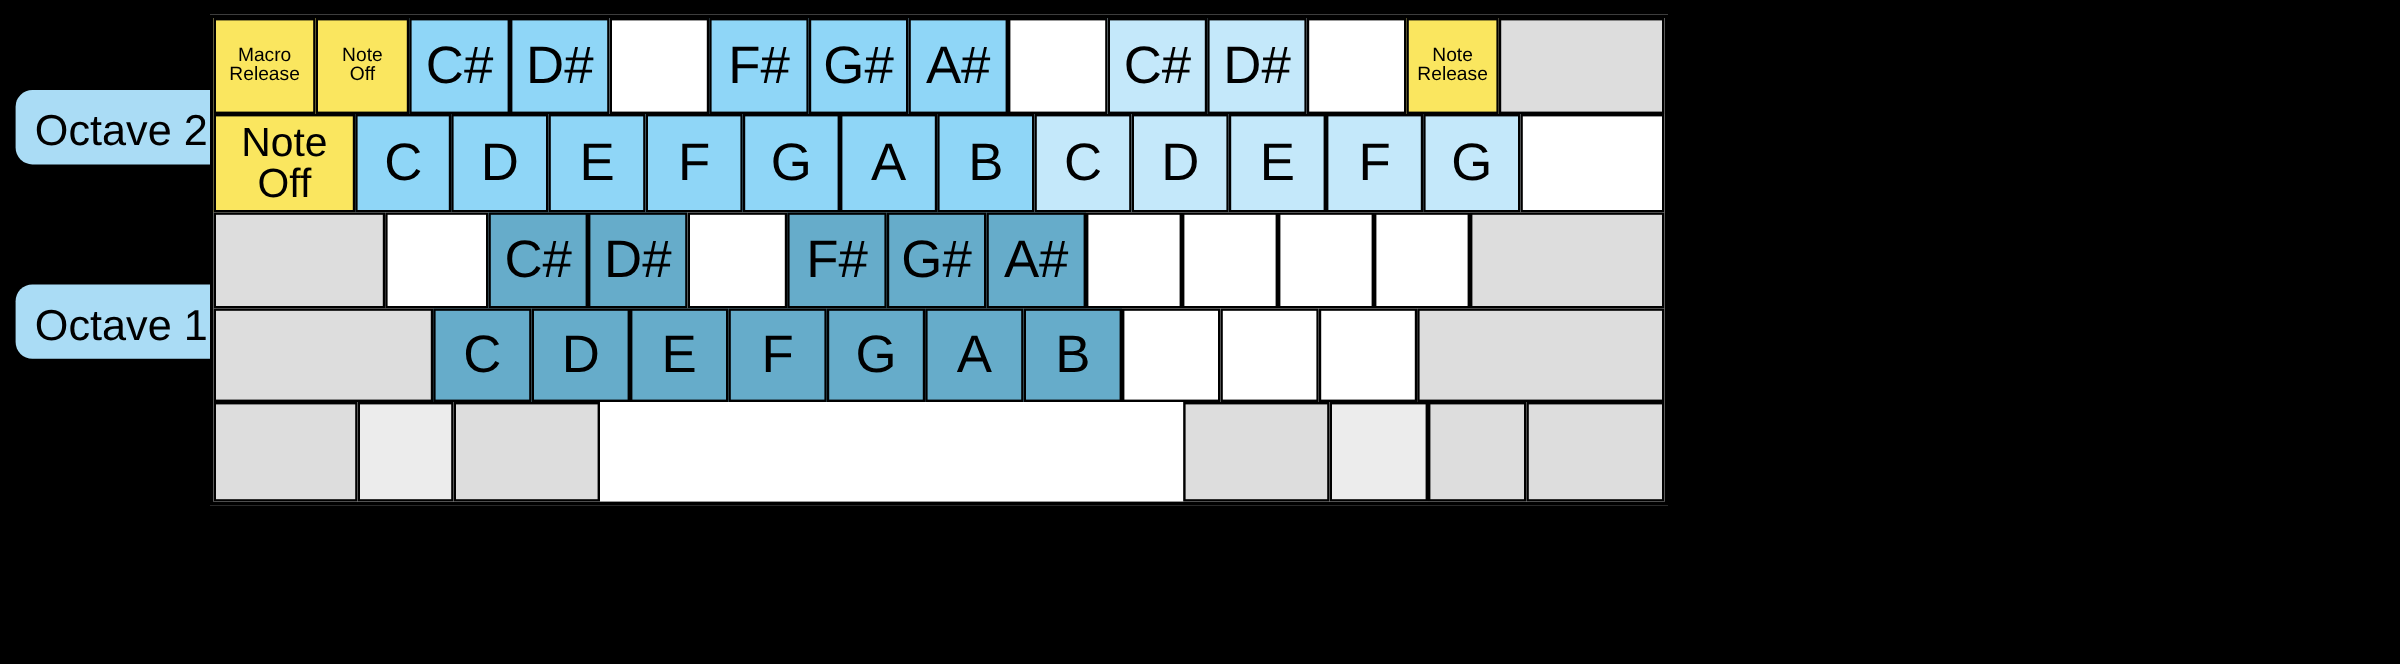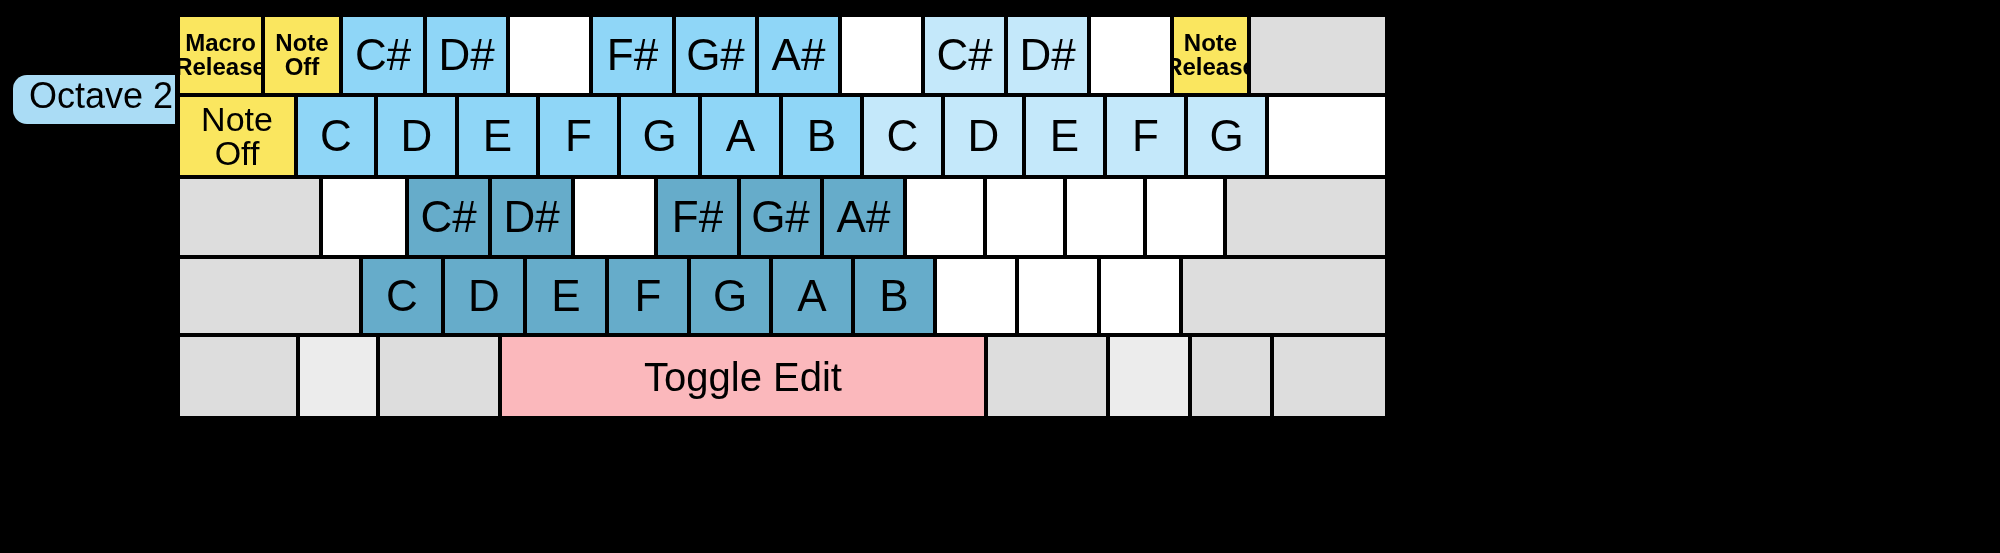--- a/index.html
+++ b/index.html
@@ -33,42 +33,43 @@
   .f-grey2  {background:#ececec;}
   .f-yellow {background:#fae65f;}
   .f-sky    {background:#8fd6f7;}
   .f-lightblue{background:#c4e8fa;}
   .f-steel  {background:#66acca;}
   .f-pink   {background:#fbb8bc;}
 
   
   .t-big  {font-size:44px;}
   .t-mid  {font-size:34px;}
-  .t-small{font-size:24px;font-weight:bold;}
+  .t-small{font-size:16px;}
   .t-toggle{font-size:40px;}
 
   
   .pill{
     position:absolute;
     background:#aadcf5;
     border-radius:14px;
-    padding:0 16px 7px 16px;
+    padding:13px 16px 7px 16px;
     font-size:36px;color:#000;white-space:nowrap;
     display:flex;align-items:center;justify-content:center;
   }
   #oct2{left:13px;top:75px;}
   #oct1{left:13px;top:237px;}
   #oct3{left:1412px;top:75px;}
 </style>
 </head>
 <body>
 
 <div id="stage">
 
   <div class="pill" id="oct2">Octave 2</div>
+  <div class="pill" id="oct1">Octave 1</div>
 
   <div class="kbd" id="keyboard">
       <div class="krow" style="top: 0px; height: 80px; width: 100%;">
         <div class="key f-yellow t-small" style="left: 0px; width: 85px; height: 80px;">
           <span class="lbl">Macro
 Release</span>
         </div>
         <div class="key f-yellow t-small" style="left: 85px; width: 78px; height: 80px;">
           <span class="lbl">Note
 Off</span>
@@ -238,23 +239,20 @@
       <div class="krow" style="top: 320px; height: 83px; width: 100%;">
         <div class="key f-grey t-big" style="left: 0px; width: 120px; height: 83px;">
           <span class="lbl"></span>
         </div>
         <div class="key f-grey2 t-big" style="left: 120px; width: 80px; height: 83px;">
           <span class="lbl"></span>
         </div>
         <div class="key f-grey t-big" style="left: 200px; width: 122px; height: 83px;">
           <span class="lbl"></span>
         </div>
-        <div class="key f-pink t-toggle" style="left: 322px; width: 486px; height: 83px;">
-          <span class="lbl">Toggle Edit</span>
-        </div>
         <div class="key f-grey t-big" style="left: 808px; width: 122px; height: 83px;">
           <span class="lbl"></span>
         </div>
         <div class="key f-grey2 t-big" style="left: 930px; width: 82px; height: 83px;">
           <span class="lbl"></span>
         </div>
         <div class="key f-grey t-big" style="left: 1012px; width: 82px; height: 83px;">
           <span class="lbl"></span>
         </div>
         <div class="key f-grey t-big" style="left: 1094px; width: 115px; height: 83px;">

